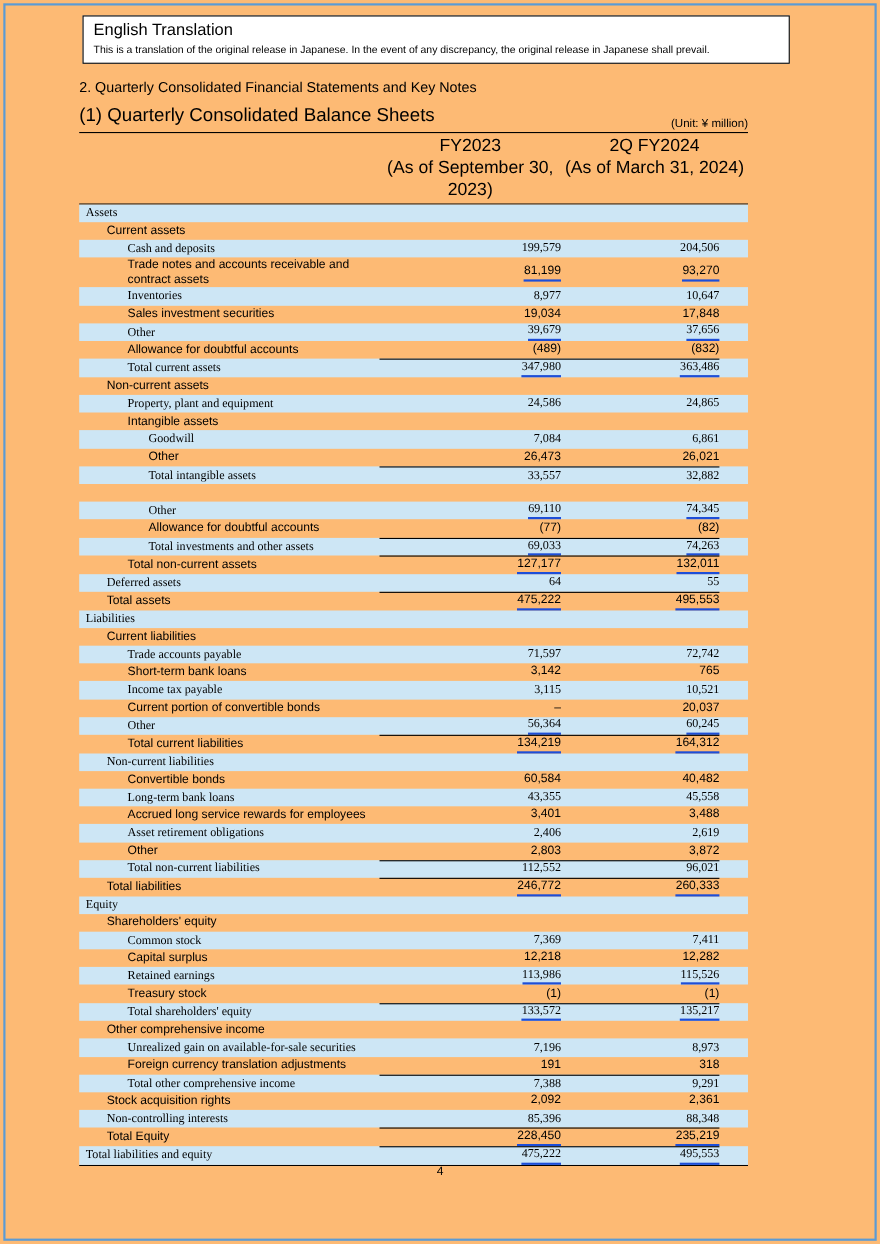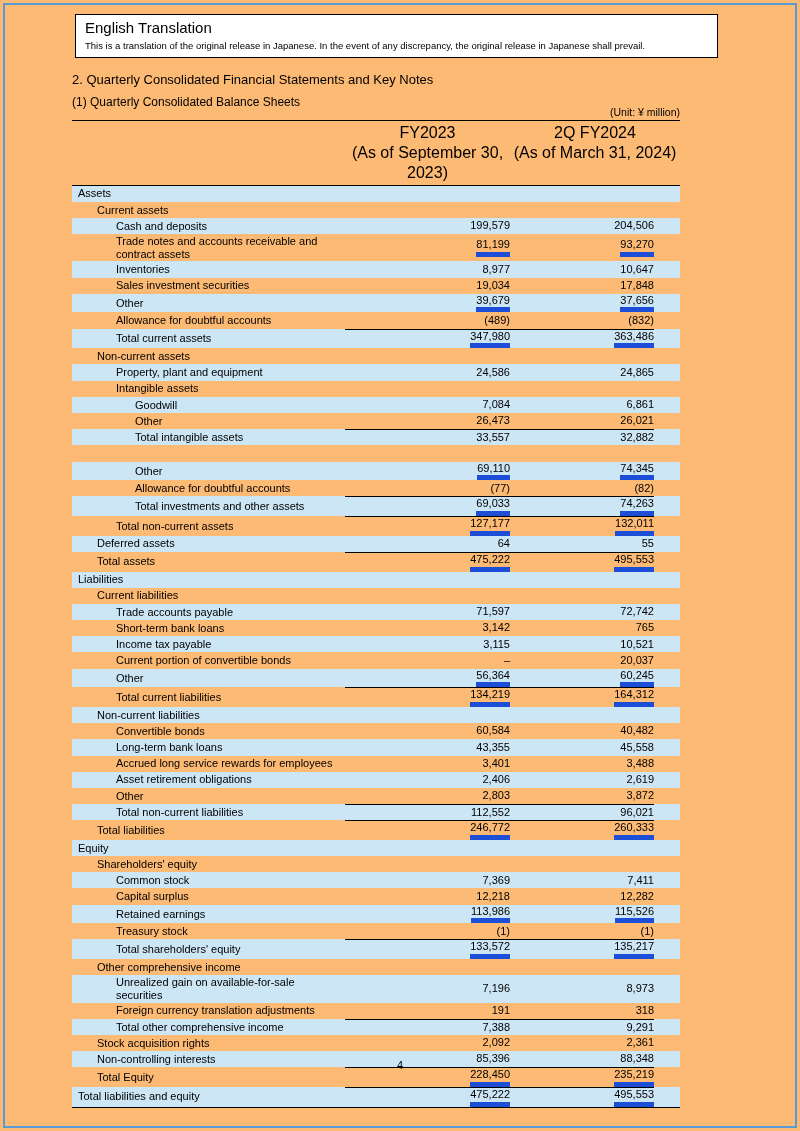--- a/index.html
+++ b/index.html
@@ -34,21 +34,21 @@
   .notice-title { font-size: 15px; line-height: 1.25; margin-bottom: 2px; }
   .notice-body  { font-size: 9.5px; line-height: 1.2; }
   .section-title {
     position: absolute;
     left: 72px; top: 72px;
     font-size: 13px;
   }
   .subsection-title {
     position: absolute;
     left: 72px; top: 95px;
-    font-size: 12px;
+    font-size: 17px;
   }
   .table-wrap {
     position: absolute;
     left: 72px; top: 106px;
     width: 608px;
   }
   .unit-note {
     text-align: right;
     font-size: 10.5px;
     line-height: 1.2;
@@ -67,40 +67,40 @@
     font-size: 16px;
     line-height: 1.25;
   }
   .th-col.c2 { width: 170px; }
   .tbody { border-bottom: 1px solid #000; }
   .row {
     display: flex;
     align-items: center;
     min-height: 16.2px;
   }
-  .row.shaded { background: var(--row-shade, #cde6f5); }
+  .row.shaded { background: var(--row-shade, #cde6f5); font-family: Liberation Serif, serif; }
   .cell { font-size: 11px; line-height: 1.15; }
   .label {
     width: 273px;
     padding: 1px 4px 1px 6px;
   }
   .ind1 { padding-left: 25px; }
   .ind2 { padding-left: 44px; }
   .ind3 { padding-left: 63px; }
   .value {
     width: 165px;
     align-self: stretch;
     display: flex;
     align-items: center;
     justify-content: flex-end;
     text-align: right;
   }
   .value.c2 { width: 144px; }
   .value .num { display: inline-block; padding: 0 0 1px 0; }
-  .value .num.underline { border-bottom: 5px solid #1d4ed8; text-align: right; }
+  .value .num.underline { border-bottom: 2px solid #1d4ed8; text-align: right; }
   .value.topline { border-top: 1px solid #000; }
   .page-number {
     position: absolute;
     left: 0; right: 0;
     bottom: 60px;
     text-align: center;
     font-size: 11px;
   }
 </style>
 </head>

